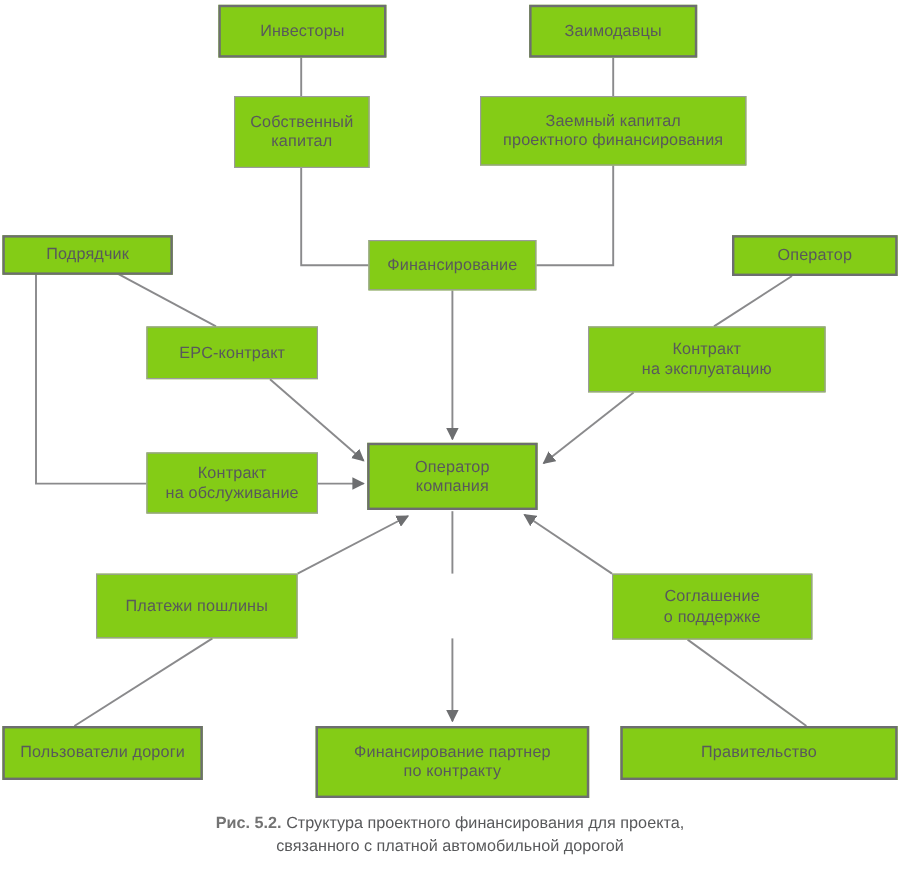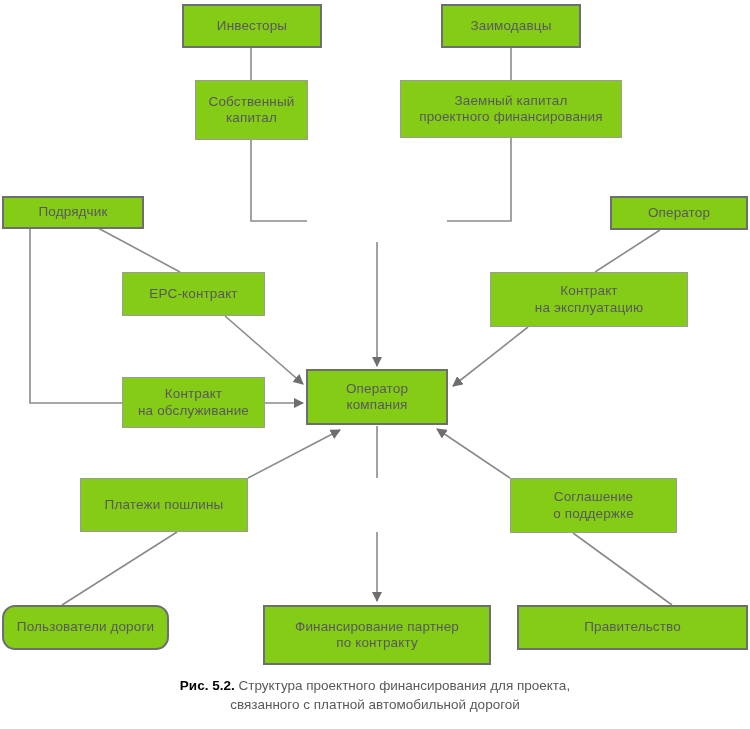--- a/index.html
+++ b/index.html
@@ -28,21 +28,21 @@
   .node.thick{border:2px solid #6d6e70;}
   .node .lbl{display:block;padding:0 4px;white-space:pre-line;}
   #caption{
     position:absolute;
     left:0;top:676px;width:750px;
     text-align:center;
     font-size:13.5px;
     line-height:1.42;
     color:#58595b;
   }
-  #caption b{color:#000000;font-weight:bold;}
+  #caption b{color:#737373;font-weight:bold;}
 </style>
 </head>
 <body>
 
 <div id="stage">
 
   <svg id="wires" viewBox="0 0 750 729" xmlns="http://www.w3.org/2000/svg">
     <defs>
       <marker id="ah" viewBox="0 0 10 10" refX="9" refY="5" markerWidth="6.5" markerHeight="6.5" orient="auto-start-reverse">
         <path d="M 0 0 L 10 5 L 0 10 z" fill="#6d6e70"></path>
@@ -97,20 +97,23 @@
   <div class="node" style="left:195px;top:80px;width:113px;height:60px;">
     <span class="lbl">Собственный
 капитал</span>
   </div>
 
   <div class="node" style="left:400px;top:80px;width:222px;height:58px;">
     <span class="lbl">Заемный капитал
 проектного финансирования</span>
   </div>
 
+  <div class="node" style="left:307px;top:200px;width:140px;height:42px;">
+    <span class="lbl">Финансирование</span>
+  </div>
 
   <div class="node" style="left:610px;top:196px;width:138px;height:34px;border-width:2px;border-color:#6d6e70;">
     <span class="lbl">Оператор</span>
   </div>
 
   <div class="node" style="left:2px;top:196px;width:142px;height:33px;border-width:2px;border-color:#6d6e70;">
     <span class="lbl">Подрядчик</span>
   </div>
 
   <div class="node" style="left:122px;top:272px;width:143px;height:44px;">
@@ -135,21 +138,21 @@
   <div class="node" style="left:80px;top:478px;width:168px;height:54px;">
     <span class="lbl">Платежи пошлины</span>
   </div>
 
 
   <div class="node" style="left:510px;top:478px;width:167px;height:55px;">
     <span class="lbl">Соглашение
 о поддержке</span>
   </div>
 
-  <div class="node" style="left:2px;top:605px;width:167px;height:45px;border-width:2px;border-color:#6d6e70;border-radius:13px;">
+  <div class="node" style="left:2px;top:605px;width:167px;height:45px;border-width:2px;border-color:#6d6e70;">
     <span class="lbl">Пользователи дороги</span>
   </div>
 
   <div class="node" style="left:263px;top:605px;width:228px;height:60px;border-width:2px;border-color:#6d6e70;">
     <span class="lbl">Финансирование партнер
 по контракту</span>
   </div>
 
   <div class="node" style="left:517px;top:605px;width:231px;height:45px;border-width:2px;border-color:#6d6e70;">
     <span class="lbl">Правительство</span>

